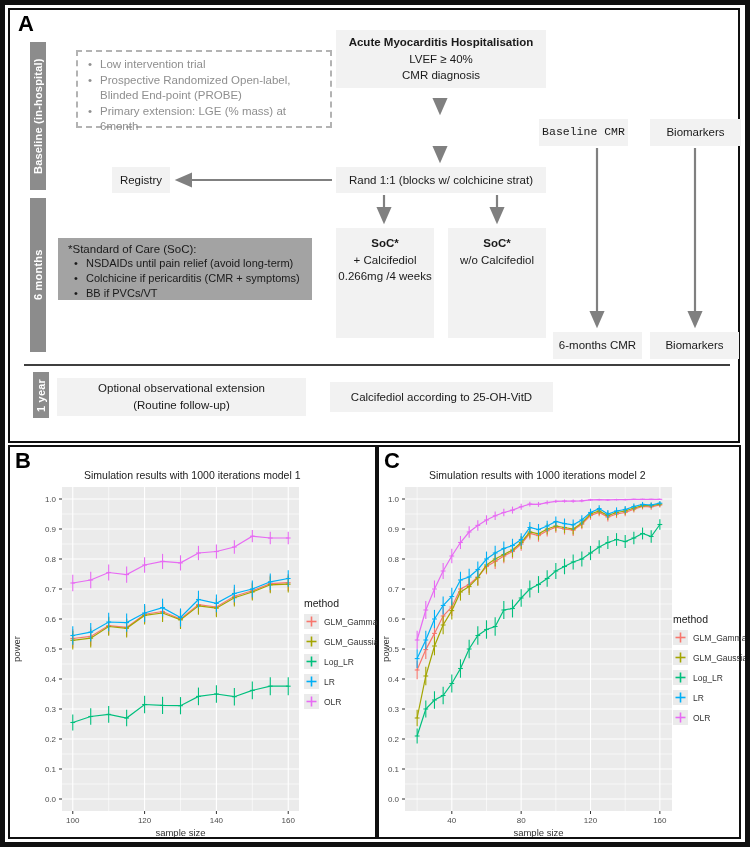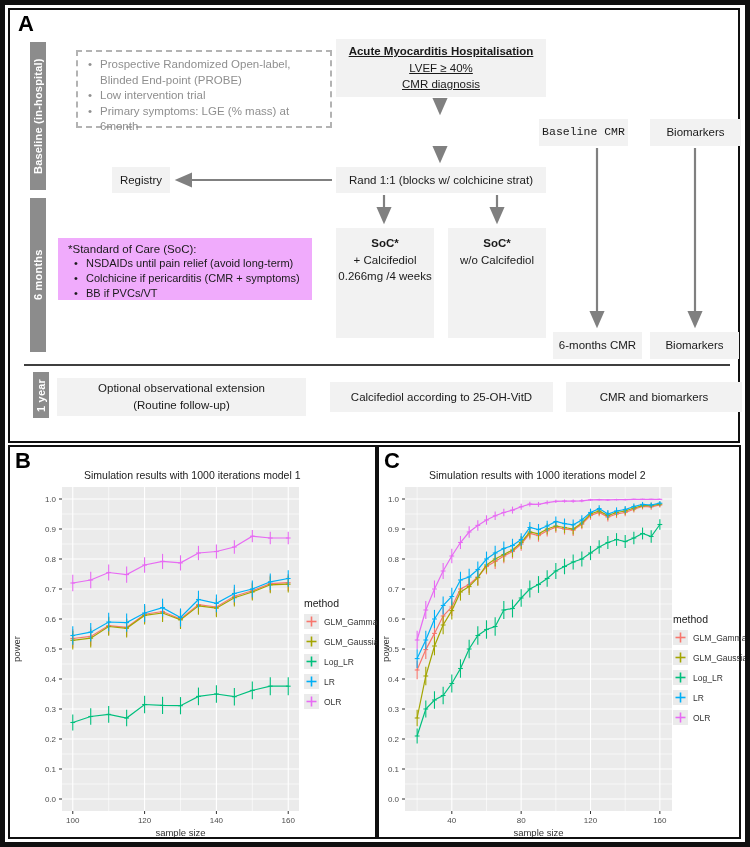--- a/index.html
+++ b/index.html
@@ -8,21 +8,21 @@
   .plabel{position:absolute;font-weight:bold;font-size:22px;color:#000;line-height:1;}
   
   .fbox{position:absolute;background:#f2f2f2;display:flex;flex-direction:column;align-items:center;justify-content:center;text-align:center;font-size:11.5px;color:#1a1a1a;line-height:1.45;box-sizing:border-box;}
   .fbox .bold{font-weight:bold;}
   .fbox.topalign{justify-content:flex-start;padding-top:7px;}
   .vbar{position:absolute;background:#8c8c8c;color:#fff;font-weight:bold;font-size:11px;display:flex;align-items:center;justify-content:center;writing-mode:vertical-rl;transform:rotate(180deg);letter-spacing:.2px;box-sizing:border-box;}
   .dashedbox{position:absolute;border:2px dashed #b3b3b3;color:#8f8f8f;font-size:11.5px;box-sizing:border-box;padding:5px 8px 5px 4px;}
   .dashedbox ul,.socdesc ul{margin:0;padding:0 0 0 18px;list-style:none;}
   .dashedbox li,.socdesc li{position:relative;line-height:1.35;}
   .dashedbox li::before,.socdesc li::before{content:"•";position:absolute;left:-12px;}
-  .socdesc{position:absolute;background:#f0abfc;color:#1a1a1a;font-size:11px;box-sizing:border-box;padding:5px 8px 5px 10px;text-align:left;}
+  .socdesc{position:absolute;background:#a3a3a3;color:#1a1a1a;font-size:11px;box-sizing:border-box;padding:5px 8px 5px 10px;text-align:left;}
   .socdesc .sdtitle{font-size:11.5px;margin-bottom:1px;}
   .hline{position:absolute;background:#3f3f3f;height:2px;}
   .aover{position:absolute;left:0;top:0;pointer-events:none;}
   
   .chart-title{position:absolute;font-size:10.5px;color:#1a1a1a;white-space:nowrap;margin-left:16px;}
   .legend{position:absolute;font-size:8.5px;color:#333;}
   .legend .ltitle{font-size:10.5px;color:#1a1a1a;margin-bottom:5px;}
   .legend .lrow{display:flex;align-items:center;margin-bottom:5px;}
   .legend .lkey{width:15px;height:15px;background:#ebebeb;margin-right:5px;flex:0 0 auto;}
   .legend .llab{white-space:nowrap;}
@@ -40,27 +40,27 @@
     </div>
     <div class="vbar" style="left:20px;top:188px;width:16px;height:154px;">
       <span>6 months</span>
     </div>
     <div class="vbar" style="left:23px;top:362px;width:16px;height:46px;">
       <span>1 year</span>
     </div>
 
     <div class="dashedbox" style="left:66px;top:40px;width:256px;height:78px;">
       <ul>
+        <li>Low intervention trial</li>
         <li>Prospective Randomized Open-label, Blinded End-point (PROBE)</li>
-        <li>Low intervention trial</li>
-        <li>Primary symptoms: LGE (% mass) at 6month</li>
+        <li>Primary extension: LGE (% mass) at 6month</li>
       </ul>
     </div>
 
-    <div class="fbox" style="left:326px;top:29px;width:210px;height:58px;text-decoration:underline;">
+    <div class="fbox" style="left:326px;top:20px;width:210px;height:58px;">
       <div class="bold">Acute Myocarditis Hospitalisation</div>
       <div>LVEF ≥ 40%</div>
       <div>CMR diagnosis</div>
     </div>
 
 
     <div class="fbox" style="left:326px;top:157px;width:210px;height:26px;">
       <div>Rand 1:1 (blocks w/ colchicine strat)</div>
     </div>
 
@@ -108,23 +108,20 @@
 
     <div class="fbox" style="left:47px;top:368px;width:249px;height:38px;">
       <div>Optional observational extension</div>
       <div>(Routine follow-up)</div>
     </div>
 
     <div class="fbox" style="left:320px;top:372px;width:223px;height:30px;">
       <div>Calcifediol according to 25-OH-VitD</div>
     </div>
 
-    <div class="fbox" style="left:556px;top:372px;width:176px;height:30px;">
-      <div>CMR and biomarkers</div>
-    </div>
 
     <svg class="aover" width="728" height="431" viewBox="0 0 728 431">
       <defs>
         <marker id="ah" markerWidth="9" markerHeight="8" refX="6.5" refY="3.5" orient="auto">
           <path d="M0,0 L8,3.5 L0,7 z" fill="#808080"></path>
         </marker>
       </defs>
       <line x1="430" y1="92" x2="430" y2="102" stroke="#808080" stroke-width="2.2" marker-end="url(#ah)"></line>
       <line x1="430" y1="138" x2="430" y2="150" stroke="#808080" stroke-width="2.2" marker-end="url(#ah)"></line>
       <line x1="322" y1="170" x2="168" y2="170" stroke="#808080" stroke-width="2.2" marker-end="url(#ah)"></line>

